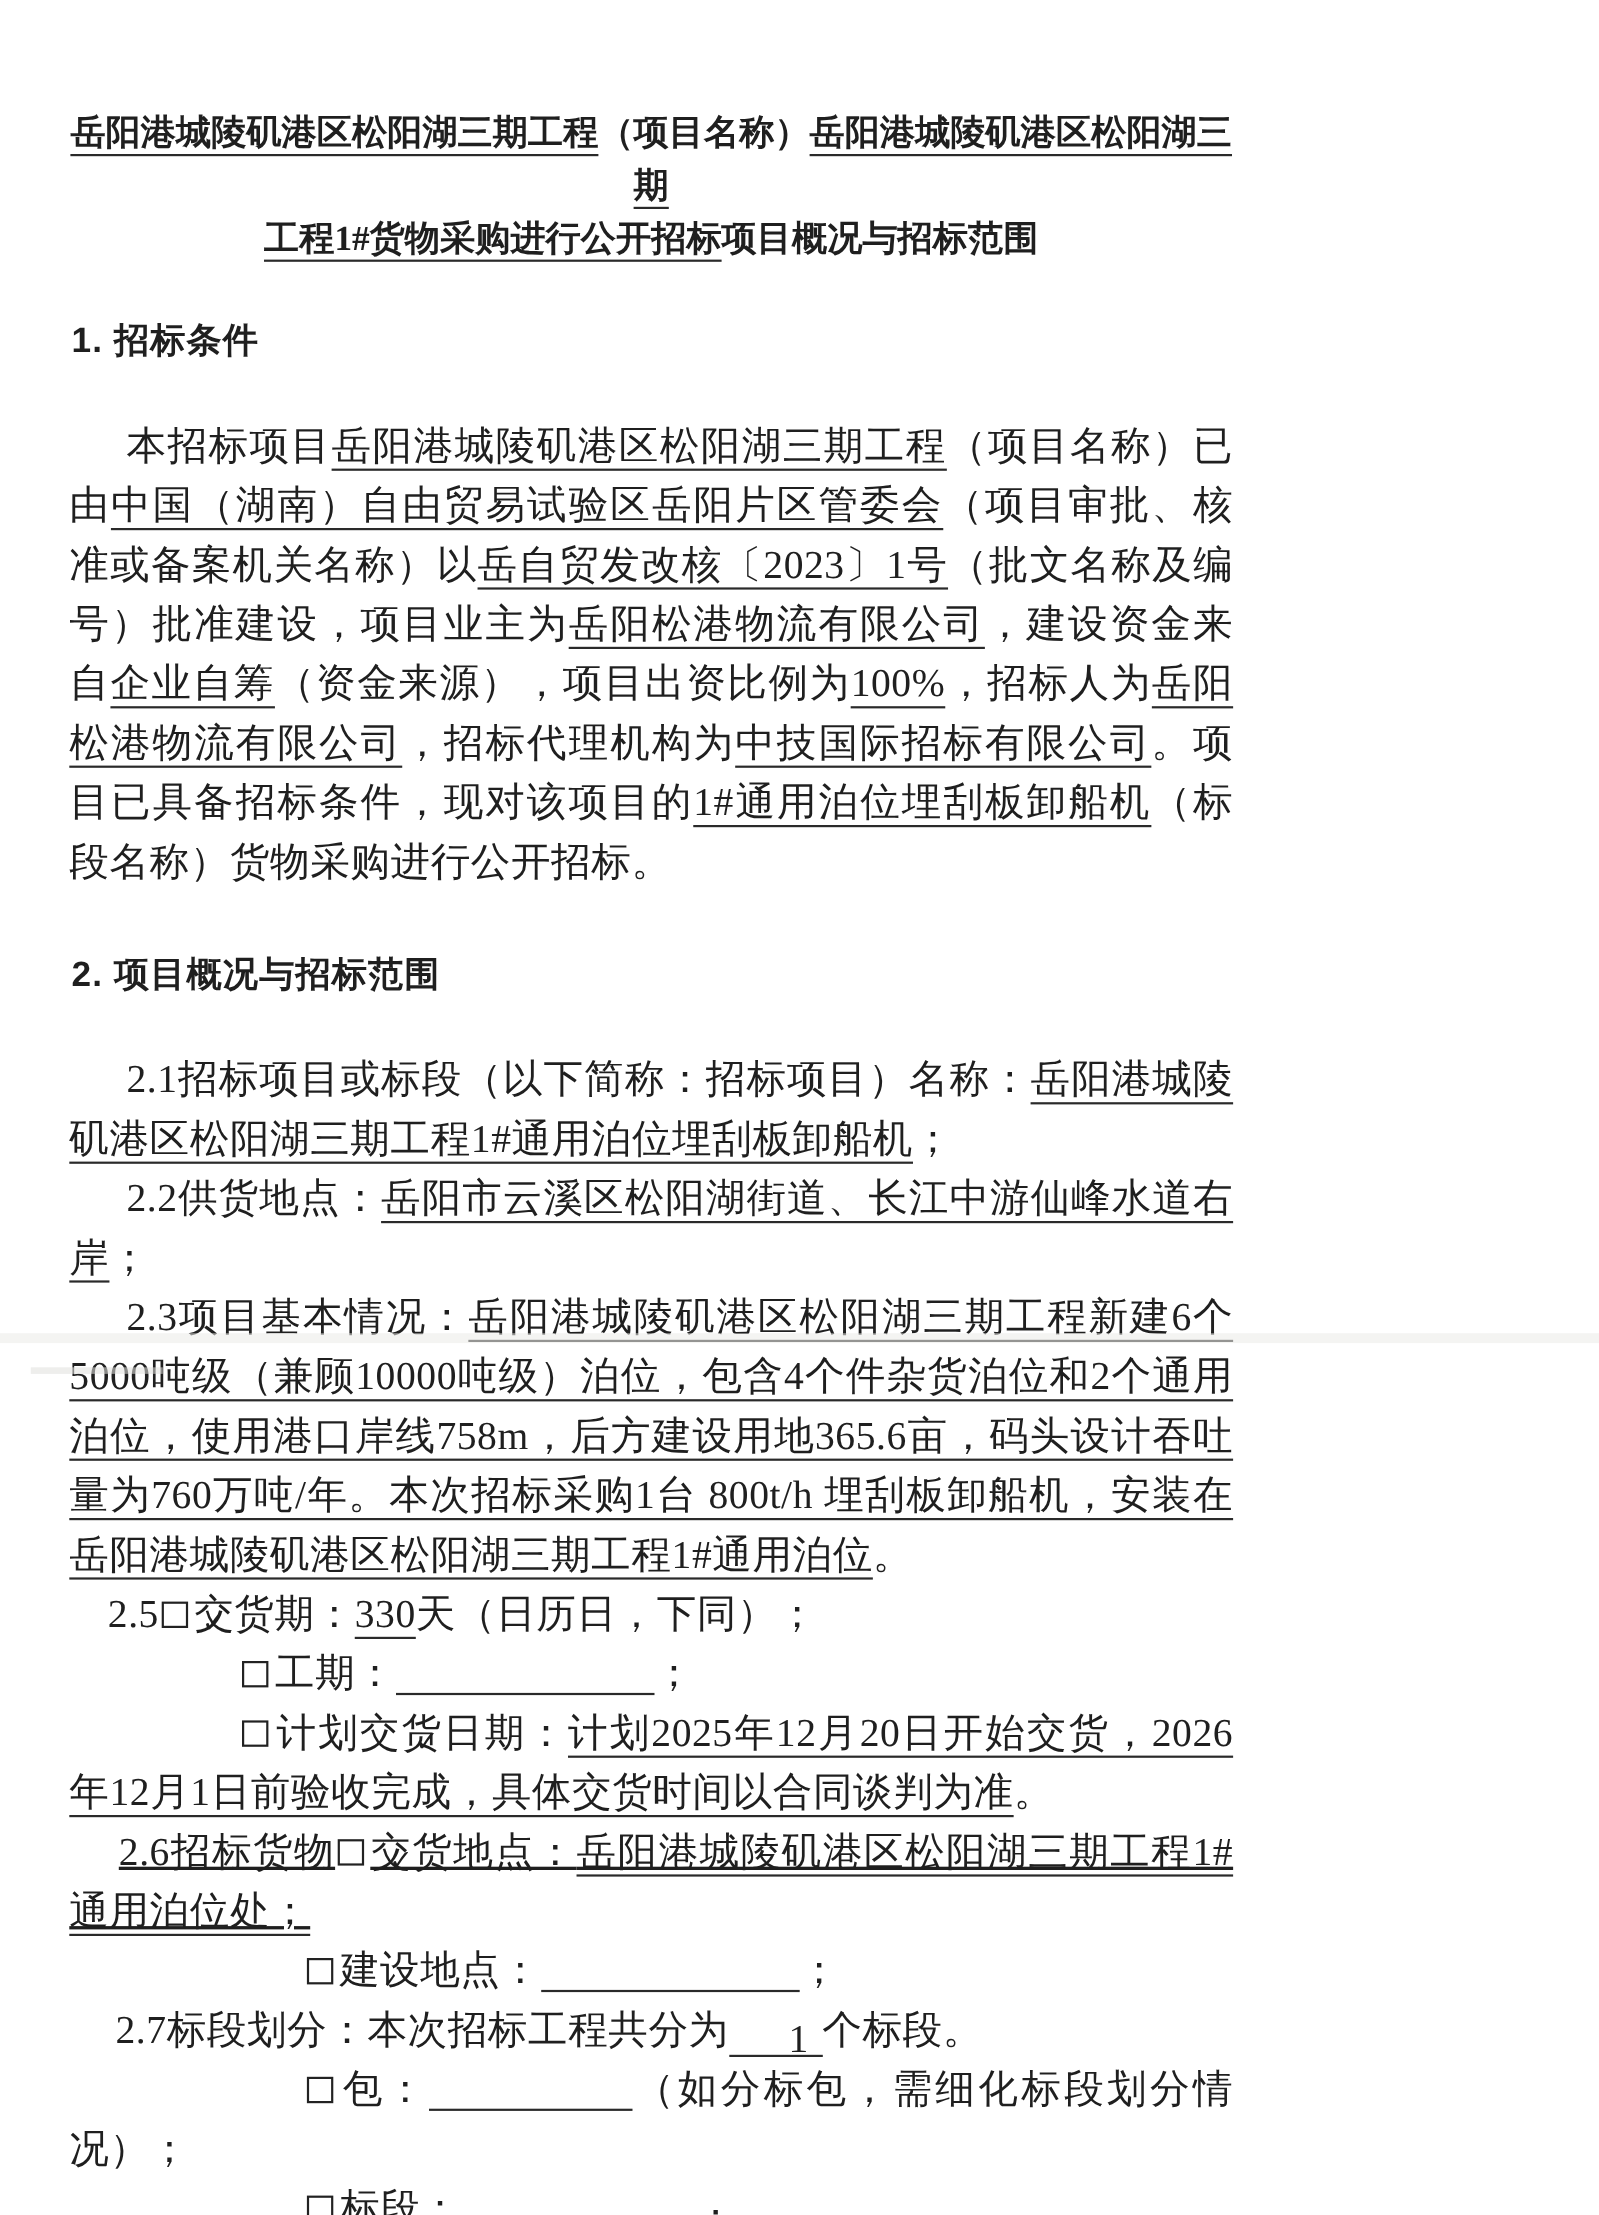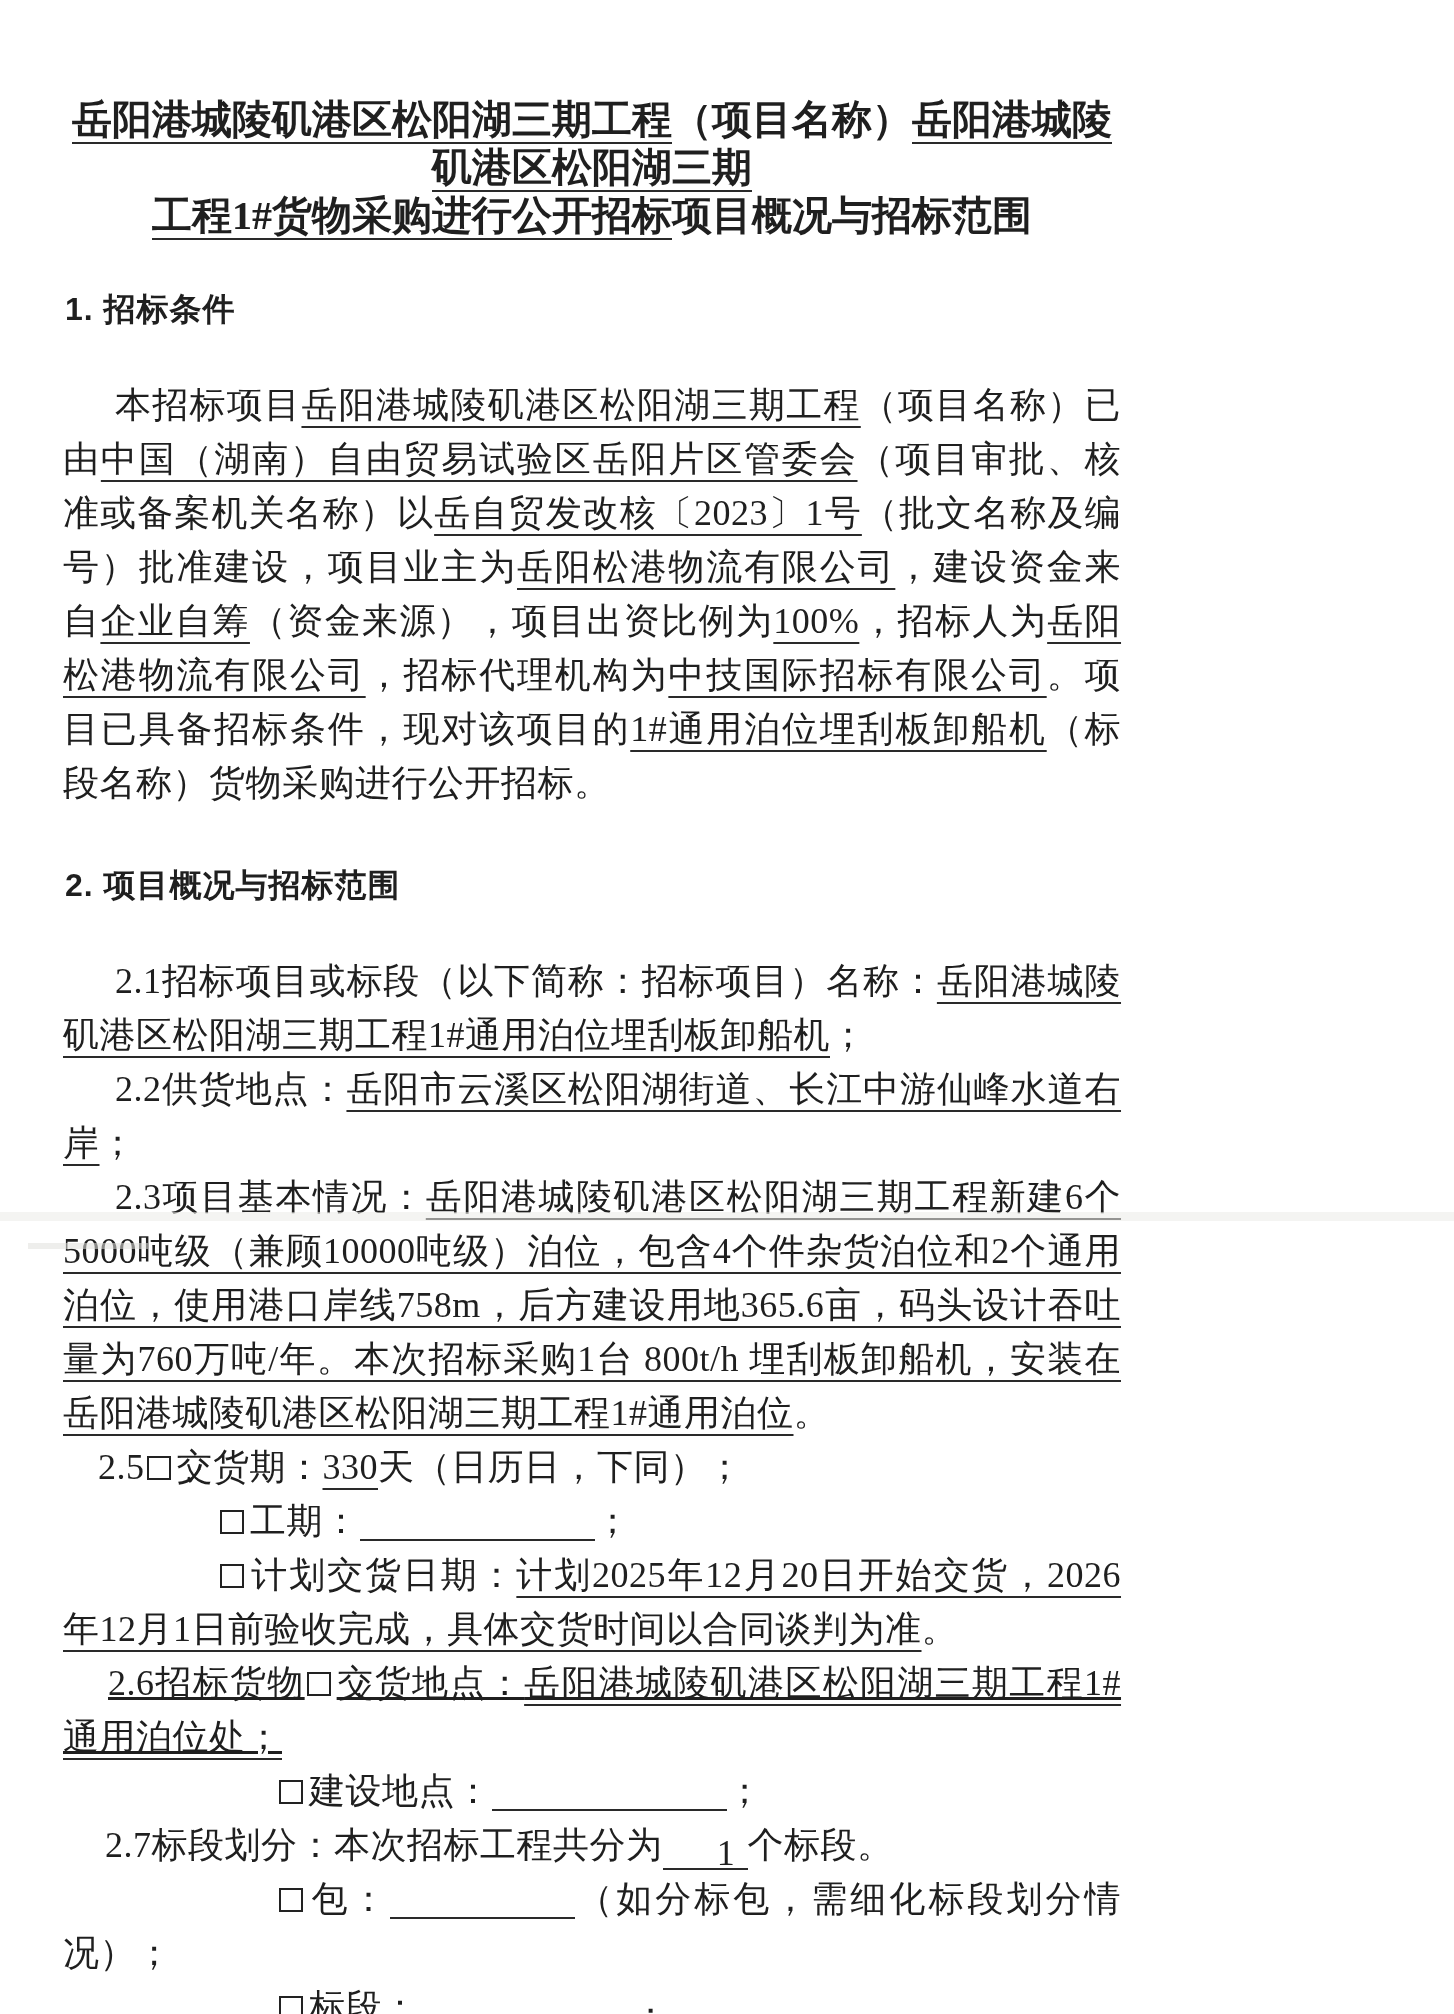--- a/index.html
+++ b/index.html
@@ -11,21 +11,21 @@
     overflow:hidden;
     position:relative;
   }
   .doc{
     width:1058px;
     padding:96px 0 0 63px;
     position:relative;
   }
   
   .title{
-    font-size:40px;
+    font-size:32px;
     font-weight:bold;
     line-height:48px;
     text-align:center;
     margin:0 0 16px 0;
   }
   
   .h1{
     font-family:"Liberation Sans","DejaVu Sans",sans-serif;
     font-size:32px;
     font-weight:bold;

